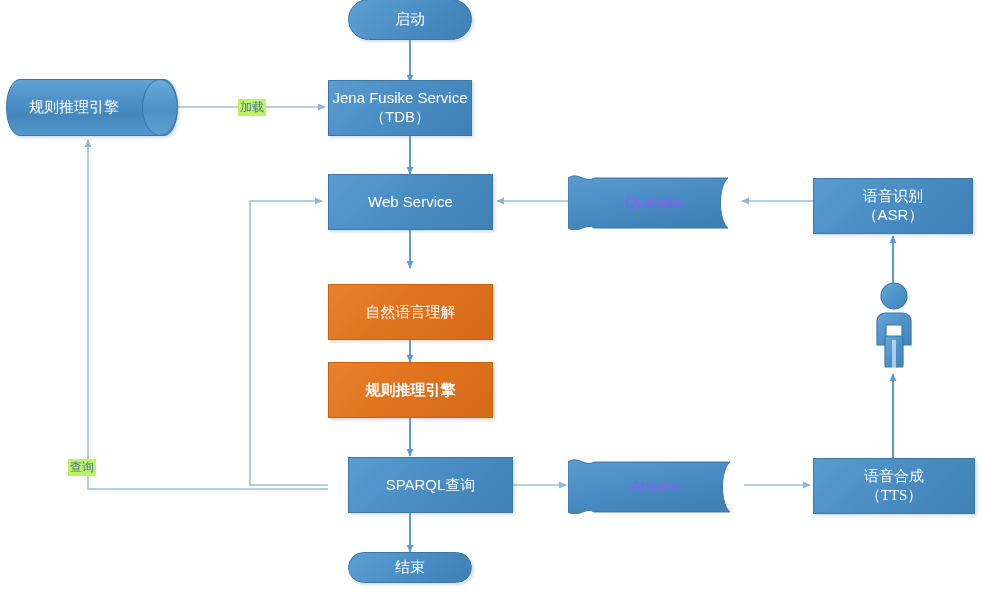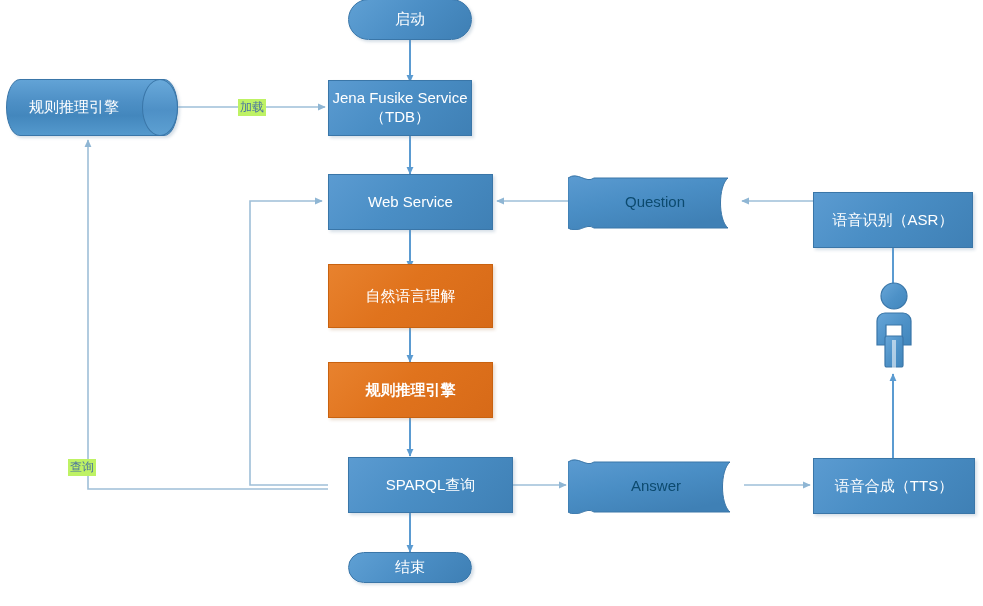--- a/index.html
+++ b/index.html
@@ -46,21 +46,21 @@
   .cyl::after{
     content:"";position:absolute;right:-1px;top:-1px;bottom:-1px;width:36px;
     border:1px solid #3a76a8;border-left:1px solid #3a76a8;
     border-radius:50%/50%;
     background:linear-gradient(180deg,#69a9da 0%,#4e90c6 55%,#5da0d2 100%);
     box-sizing:border-box;
   }
 
   
   .wave{font-size:15px;}
-  .wave .wlabel{position:relative;z-index:3;color:#0c4a6e;}
+  .wave .wlabel{position:relative;z-index:3;color:#8b5cf6;}
   .wave svg{position:absolute;left:0;top:0;width:100%;height:100%;z-index:1;}
 
   
   .actor{position:absolute;}
 
   .edge-label{position:absolute;color:#4a73a0;font-size:12px;
               background:#bef264;padding:0 2px;white-space:nowrap;}
 </style>
 </head>
 <body>
@@ -118,21 +118,21 @@
 
   <div class="node rect" style="left:328px;top:80px;width:144px;height:56px;flex-direction:column;">
     <span>Jena Fusike Service</span>
     <span>（TDB）</span>
   </div>
 
   <div class="node rect" style="left:328px;top:174px;width:165px;height:56px;">
     <span>Web Service</span>
   </div>
 
-  <div class="node rect orange" style="left:328px;top:264px;width:165px;height:64px;">
+  <div class="node rect orange" style="left:328px;top:284px;width:165px;height:56px;">
     <span>自然语言理解</span>
   </div>
 
   <div class="node rect orange" style="left:328px;top:362px;width:165px;height:56px;font-weight:bold;">
     <span>规则推理引擎</span>
   </div>
 
   <div class="node rect" style="left:328px;top:457px;width:165px;height:56px;margin-left:20px;">
     <span>SPARQL查询</span>
   </div>
@@ -162,26 +162,26 @@
           <stop offset="0%" stop-color="#5b9bd1"></stop>
           <stop offset="50%" stop-color="#4a8ec5"></stop>
           <stop offset="100%" stop-color="#3f80b5"></stop>
         </linearGradient>
       </defs>
       <path d="M0,4 C10,-3 18,10 26,4 L162,4 C152,12 152,46 162,54 L26,54 C18,48 10,61 0,54 Z" fill="url(#ag)" stroke="#3a76a8" stroke-width="1"></path>
     </svg>
     <span class="wlabel">Answer</span>
   </div>
 
-  <div class="node rect" style="left:813px;top:192px;width:160px;height:56px;flex-direction:row;">
+  <div class="node rect" style="left:813px;top:178px;width:160px;height:56px;flex-direction:column;">
     <span>语音识别</span>
     <span>（ASR）</span>
   </div>
 
-  <div class="node rect" style="left:813px;top:458px;width:162px;height:56px;flex-direction:row;">
+  <div class="node rect" style="left:813px;top:458px;width:162px;height:56px;flex-direction:column;font-family:Liberation Serif, serif;">
     <span>语音合成</span>
     <span>（TTS）</span>
   </div>
 
   <div class="actor" style="left:863px;top:280px;width:62px;height:88px;">
     <svg width="62" height="88" viewBox="0 0 62 88">
       <defs>
         <linearGradient id="pg" x1="0" y1="0" x2="1" y2="1">
           <stop offset="0%" stop-color="#68a6d8"></stop>
           <stop offset="55%" stop-color="#4d91c7"></stop>

